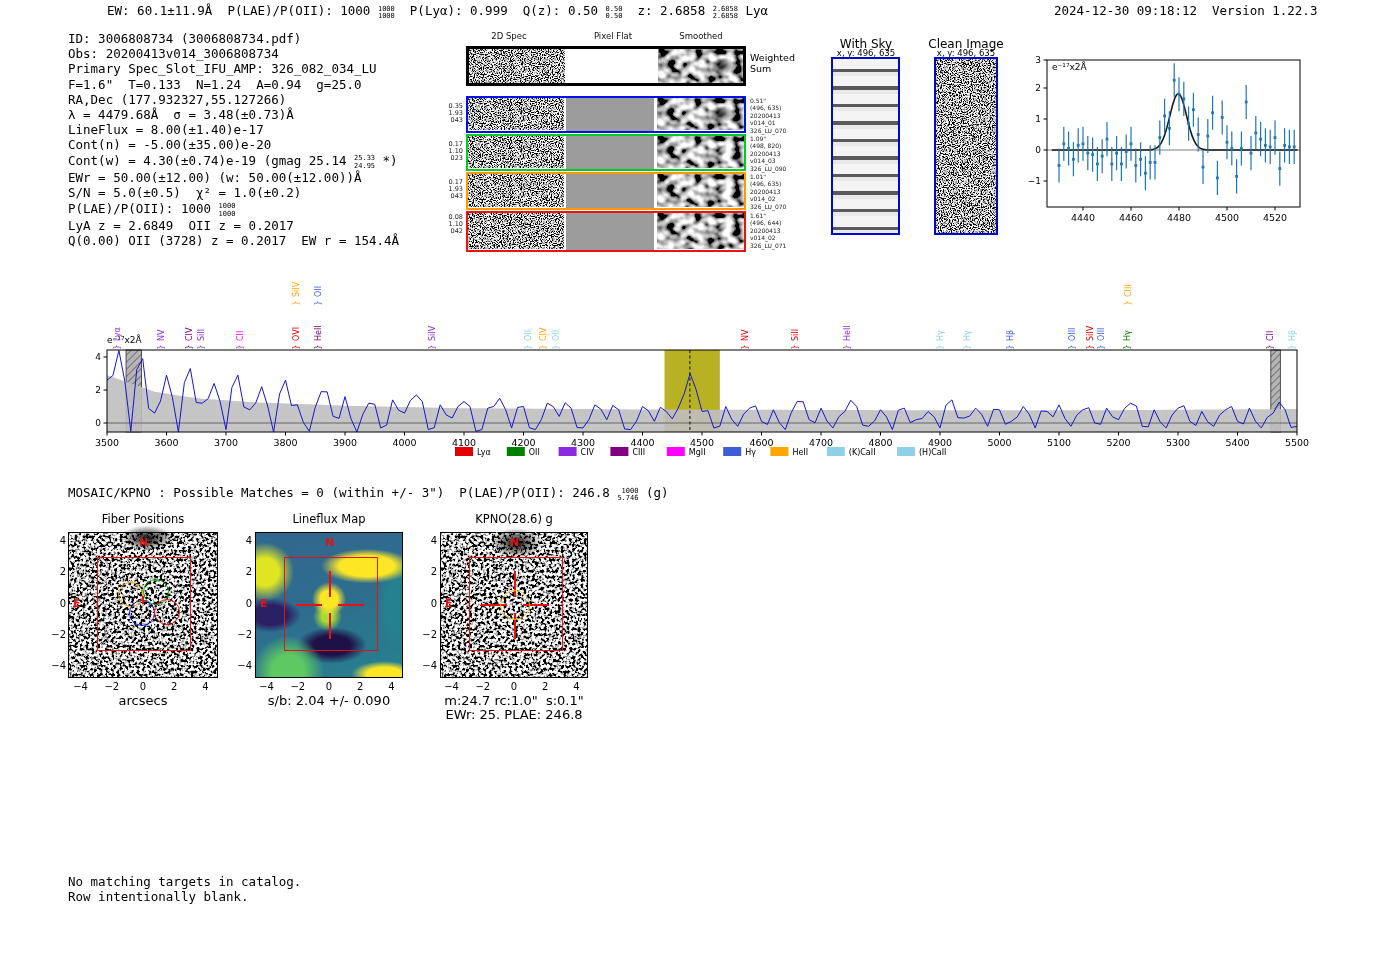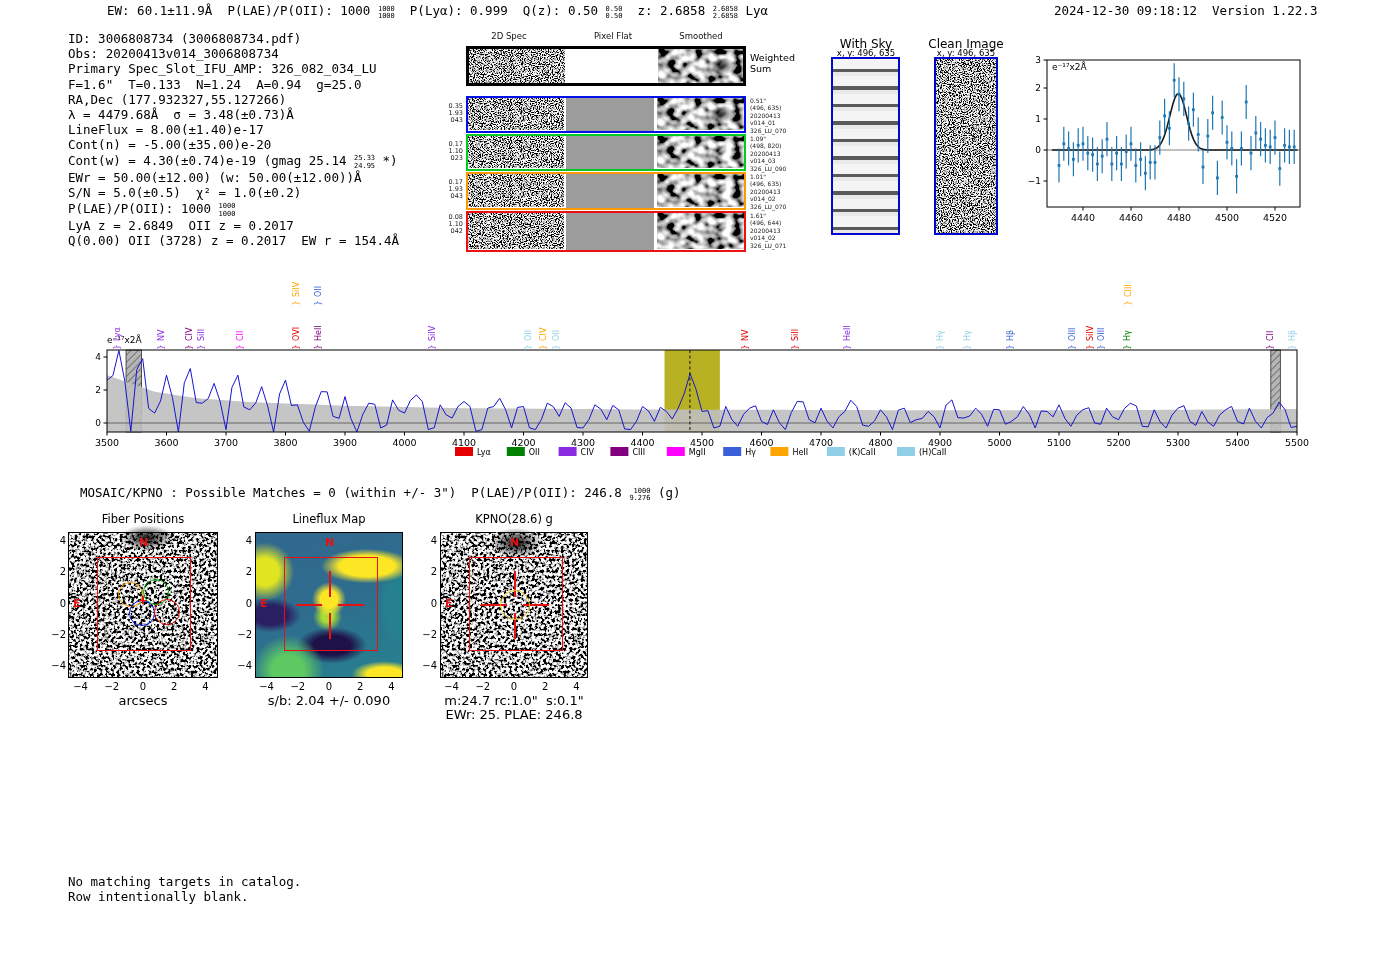--- a/index.html
+++ b/index.html
@@ -38,21 +38,21 @@
     radial-gradient(ellipse 42% 16% at 76% 23%,#fde725 0,#fde725 45%,rgba(253,231,37,0) 75%),
     radial-gradient(circle at 6% 27%,#e0e522 0,#e0e522 8%,rgba(224,229,34,0) 17%),
     radial-gradient(circle at 49% 58%,#aadc32 0,#aadc32 5%,rgba(170,220,50,0) 13%),
     radial-gradient(ellipse 30% 12% at 88% 98%,#fde725 0,#fde725 40%,rgba(253,231,37,0) 75%),
     radial-gradient(circle at 22% 96%,#5ec962 0,#5ec962 9%,rgba(94,201,98,0) 20%),
     radial-gradient(ellipse 26% 15% at 10% 57%,#2a1f62 0,#2a1f62 45%,rgba(42,31,98,0) 80%),
     radial-gradient(ellipse 32% 17% at 52% 78%,#1e1148 0,#1e1148 40%,rgba(30,17,72,0) 75%),
     radial-gradient(ellipse 22% 40% at 99% 50%,#26818e 0,#26818e 45%,rgba(38,129,142,0) 80%),
     linear-gradient(160deg,#31688e 0%,#2e6d8e 50%,#26828e 100%);}
   #footer{left:68px;top:874px;font-size:12.5px;line-height:15.2px;white-space:pre;}
-  #mosaic-line{left:68px;top:485px;font-size:12.5px;white-space:pre;margin-left:12px;}
+  #mosaic-line{left:68px;top:485px;font-size:12.5px;white-space:pre;}
   #unit-main{left:107px;top:335px;font-size:9px;}
   #unit-zoom{left:1052px;top:62px;font-size:9px;}
   #overlay{left:0;top:0;pointer-events:none;}
 </style>
 </head>
 <body>
 
 <svg width="0" height="0" style="position:absolute" aria-hidden="true">
   <defs>
     <filter id="fNoise" x="0" y="0" width="100%" height="100%">
@@ -195,21 +195,21 @@
 <div class="abs skysub" style="left:966px;top:48px">x, y: 496, 635</div>
 <div class="abs skybox" style="left:934px;top:57px;width:64px;height:178px">
   <svg width="60" height="174">
       <rect width="60" height="174" fill="#909090" filter="url(#fNoise)"></rect>
     </svg>
 </div>
 
 <div class="abs" id="unit-zoom">e⁻¹⁷x2Å</div>
 <div class="abs" id="unit-main">e⁻¹⁷x2Å</div>
 
-<div class="abs mono" id="mosaic-line"><span>MOSAIC/KPNO : Possible Matches = 0 (within +/- 3")  P(LAE)/P(OII): 246.8 </span><span class="frac"><div>1000</div><div>9.276</div></span><span> (g)</span></div>
+<div class="abs mono" id="mosaic-line"><span>MOSAIC/KPNO : Possible Matches = 0 (within +/- 3")  P(LAE)/P(OII): 246.8 </span><span class="frac"><div>1000</div><div>5.746</div></span><span> (g)</span></div>
 
 <div class="abs thumbtitle" style="left:143px;top:512px">Fiber Positions</div>
 <div class="abs thumbtitle" style="left:329px;top:512px">Lineflux Map</div>
 <div class="abs thumbtitle" style="left:514px;top:512px">KPNO(28.6) g</div>
 
 <div class="abs thumb" style="left:68px;top:532px;width:150px;height:146px">
   <svg width="148" height="144">
       <rect width="148" height="144" fill="#8a8a8a" filter="url(#fNoiseCoarse)"></rect>
     </svg>
   <div class="blob" style="left:50px;top:-8px;width:56px;height:26px;background:radial-gradient(ellipse at center,rgba(5,5,5,0.95),rgba(5,5,5,0) 70%)"></div>

